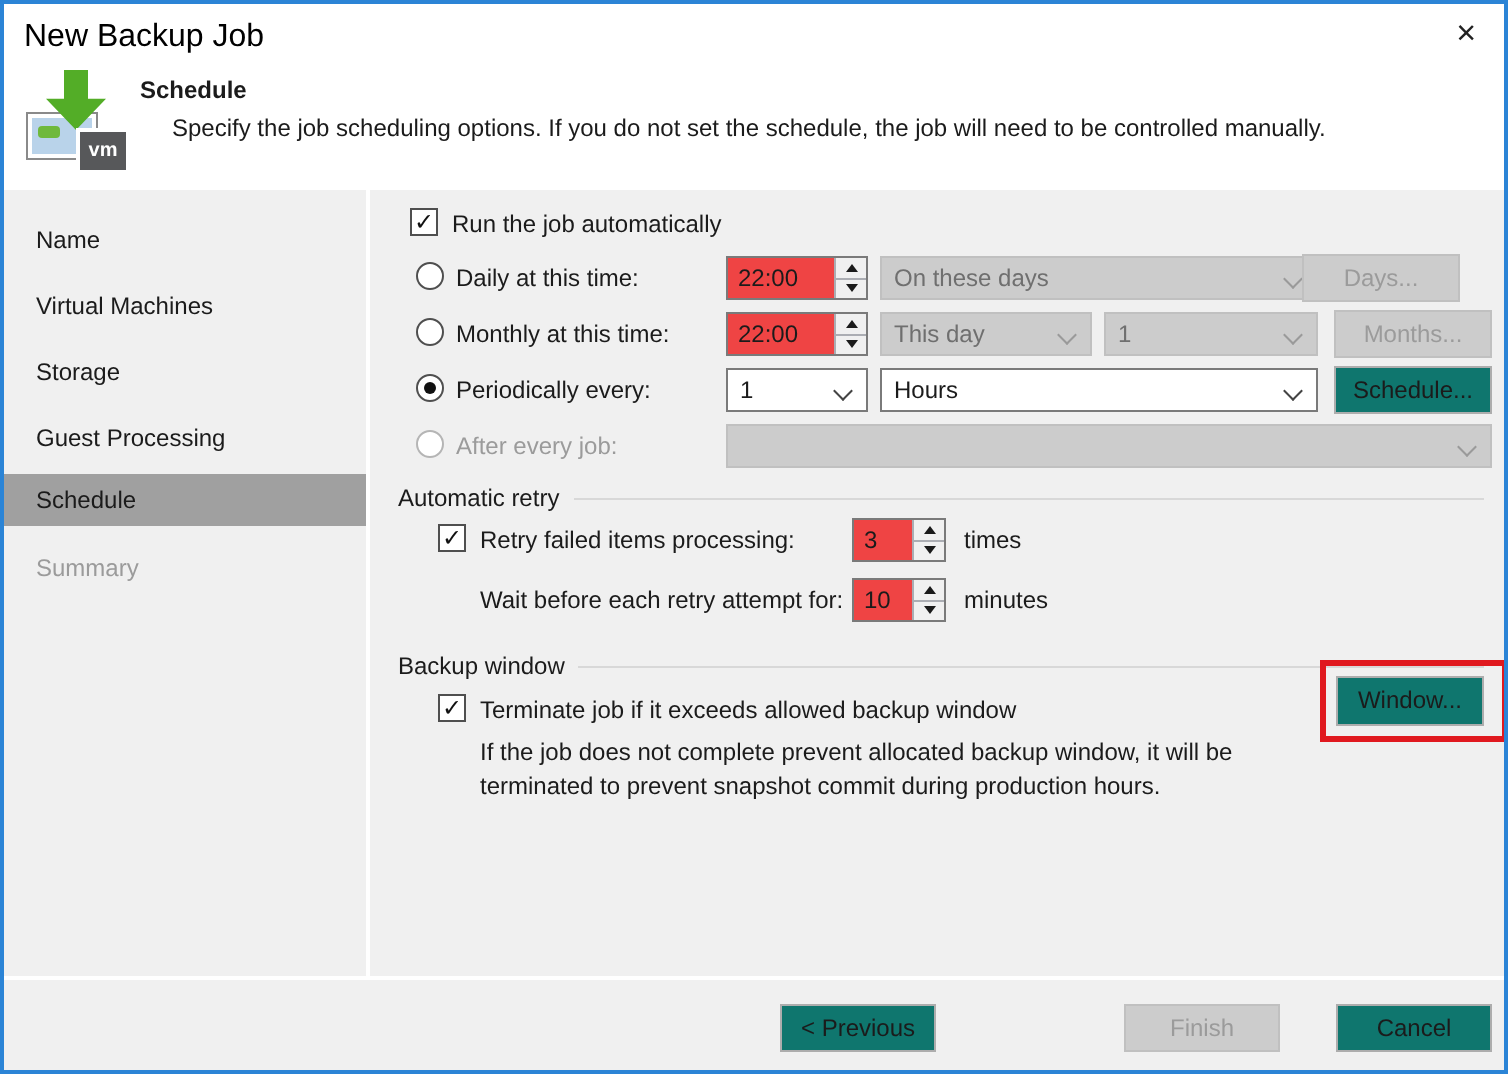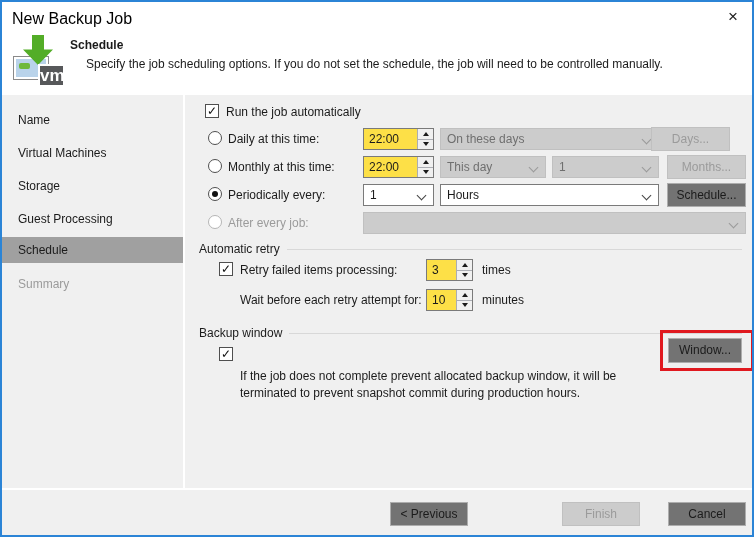--- a/index.html
+++ b/index.html
@@ -20,21 +20,21 @@
   
   .vmicon { position:absolute; left:11px; top:33px; width:50px; height:50px; }
   .vmicon .screen { position:absolute; left:0; top:21px; width:36px; height:24px;
                     background:#fff; border:1px solid #8a8a8a; padding:2px; }
   .vmicon .screen-in { width:100%; height:100%; background:#b9d3ea; position:relative; }
   .vmicon .dash { position:absolute; left:3px; top:4px; width:11px; height:6px; background:#6fb93c; border-radius:2px; }
   .vmicon .arrow { position:absolute; left:10px; top:0; width:30px; height:30px; background:#53ad27;
                    clip-path:polygon(30% 0, 70% 0, 70% 48%, 100% 48%, 50% 100%, 0 48%, 30% 48%); }
   .vmicon .vmbox { position:absolute; right:0; bottom:0; width:25px; height:21px; background:#57585a;
                    border-left:2px solid #fff; border-top:2px solid #fff;
-                   color:#fff; font-weight:bold; font-size:17px; text-align:center; line-height:19px; }
+                   color:#fff; font-weight:bold; font-size:10px; text-align:center; line-height:19px; }
 
   
   .sidebar { position:absolute; left:0; top:93px; width:183px; bottom:47px;
              background:#f0f0f0; border-right:2px solid #fff; }
   .side-item { position:absolute; left:0; right:0; height:26px; line-height:26px; padding-left:16px; cursor:pointer; }
   .side-item.sel { background:#a0a0a0; }
   .side-item.dis { color:#9b9b9b; }
 
   
   .content { position:absolute; left:185px; top:93px; right:0; bottom:47px; background:#f0f0f0; }
@@ -58,30 +58,30 @@
   
   .combo { position:absolute; height:22px; background:#fff; border:1px solid #7a7a7a; cursor:pointer; }
   .combo .combo-label { position:absolute; left:6px; top:3px; white-space:nowrap; }
   .chev { position:absolute; right:8px; top:7px; width:7px; height:7px;
           border-right:1px solid #444; border-bottom:1px solid #444; transform:rotate(45deg); }
   .combo.disabled { background:#cccccc; border-color:#c0c0c0; cursor:default; }
   .combo.disabled .combo-label { color:#6f6f6f; }
   .combo.disabled .chev { border-color:#9a9a9a; }
 
   
-  .spin { position:absolute; height:22px; background:#fde047; border:1px solid #7a7a7a; display:flex; }
+  .spin { position:absolute; height:22px; background:#ef4444; border:1px solid #7a7a7a; display:flex; }
   .spin-val { flex:1; padding:3px 0 0 5px; }
   .spin-btns { width:16px; display:flex; flex-direction:column; border-left:1px solid #abadb3; }
   .spin-btn { flex:1; background:#f0f0f0; display:flex; align-items:center; justify-content:center; cursor:pointer; }
   .spin-btn + .spin-btn { border-top:1px solid #abadb3; }
   .tri-up { width:0; height:0; border-left:3px solid transparent; border-right:3px solid transparent; border-bottom:4px solid #1a1a1a; }
   .tri-down { width:0; height:0; border-left:3px solid transparent; border-right:3px solid transparent; border-top:4px solid #1a1a1a; }
 
   
-  .btn { position:absolute; height:24px; background:#737373; border:1px solid #adadad;
+  .btn { position:absolute; height:24px; background:#0f766e; border:1px solid #adadad;
          font-family:"Liberation Sans", sans-serif; font-size:12px; color:#1b1b1b;
          text-align:center; line-height:22px; cursor:pointer; }
   .btn.disabled { background:#cccccc; border-color:#c0c0c0; color:#9b9b9b; cursor:default; }
   .btn.default { border:2px solid #0078d7; line-height:20px; }
 
   
   .group { position:absolute; left:12px; right:10px; display:flex; align-items:center; }
   .group .gline { flex:1; height:1px; background:#d8d8d8; margin-left:7px; }
 
   
@@ -230,20 +230,21 @@
     <span class="abs lbl" style="left:295px; top:197px">minutes</span>
 
     <div class="group" style="top:231px">
       <span>Backup window</span>
       <span class="gline"></span>
     </div>
 
     <span class="cb" style="left:32px; top:252px">
       <span class="cb-glyph">✓</span>
     </span>
+    <span class="abs lbl" style="left:53px; top:252px">Terminate job if it exceeds allowed backup window</span>
 
     <div class="btn" style="left:481px; top:243px; width:74px; height:25px; line-height:23px">Window...</div>
     <div class="annot" style="left:473px; top:235px; width:94px; height:41px"></div>
 
     <span class="abs lbl" style="left:53px; top:273px">If the job does not complete prevent allocated backup window, it will be</span>
     <span class="abs lbl" style="left:53px; top:290px">terminated to prevent snapshot commit during production hours.</span>
   </div>
 
   <div class="footer">
     <div class="btn" style="left:388px; top:12px; width:78px">&lt; Previous</div>

